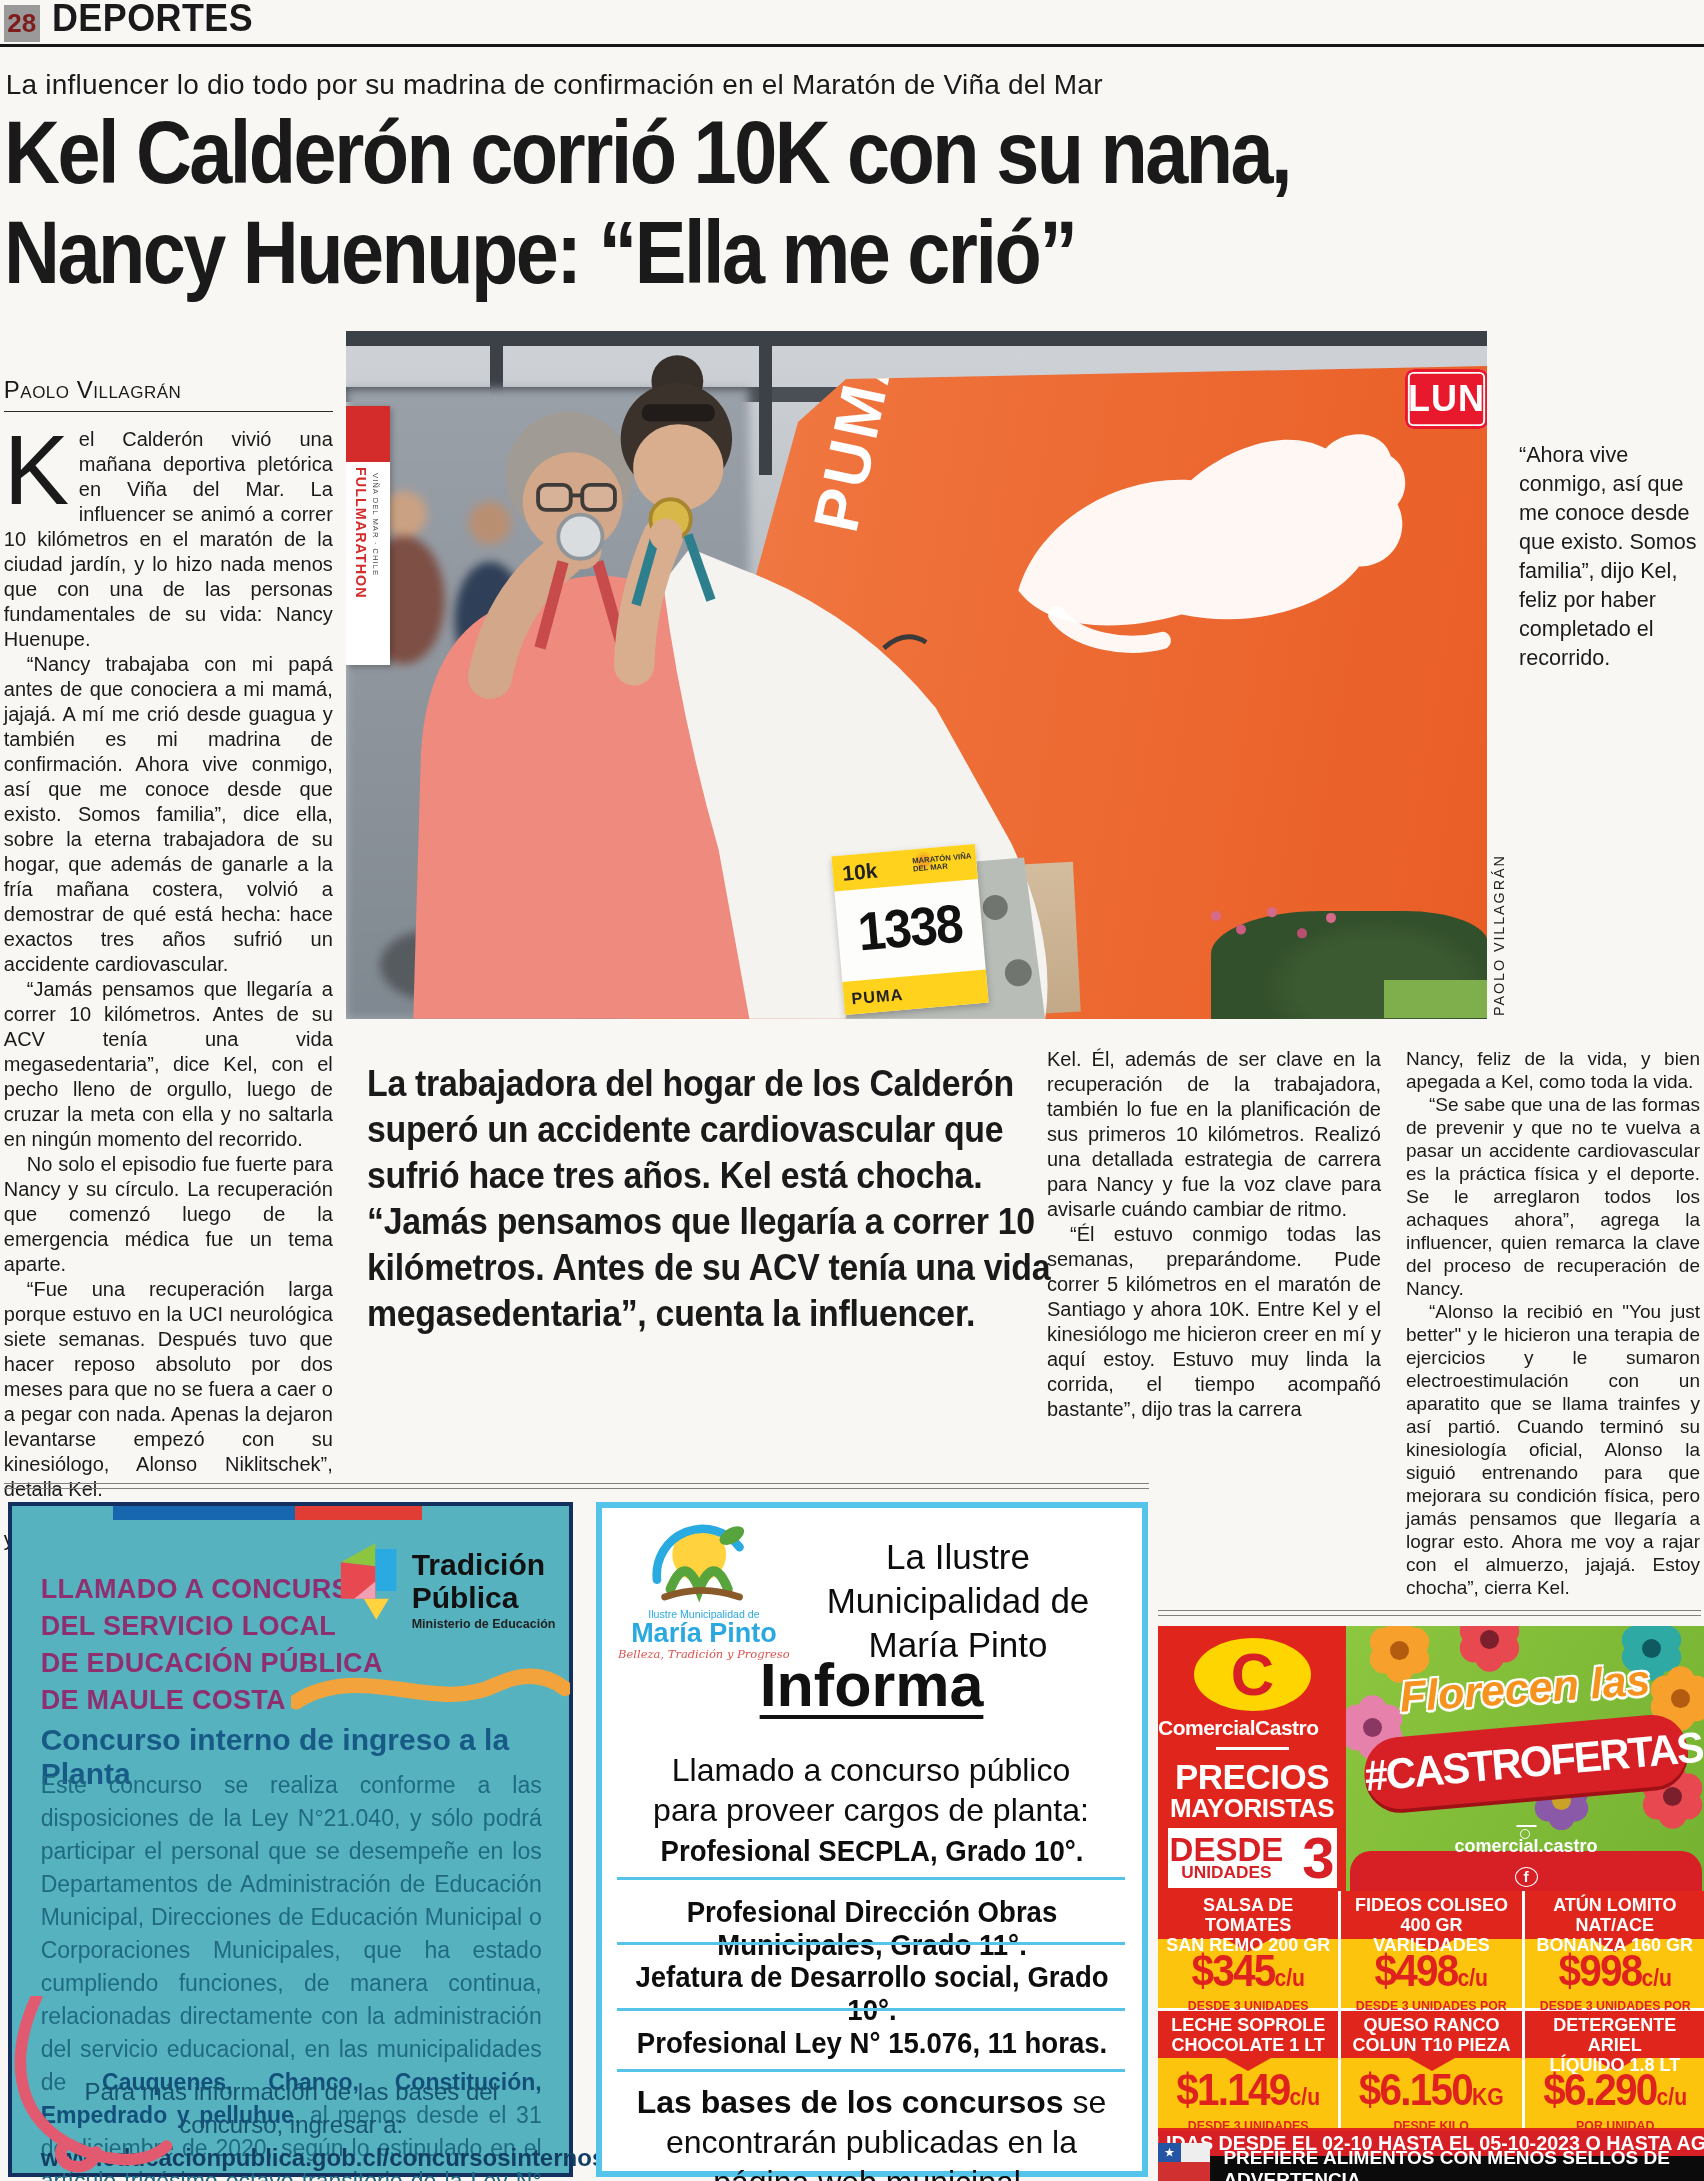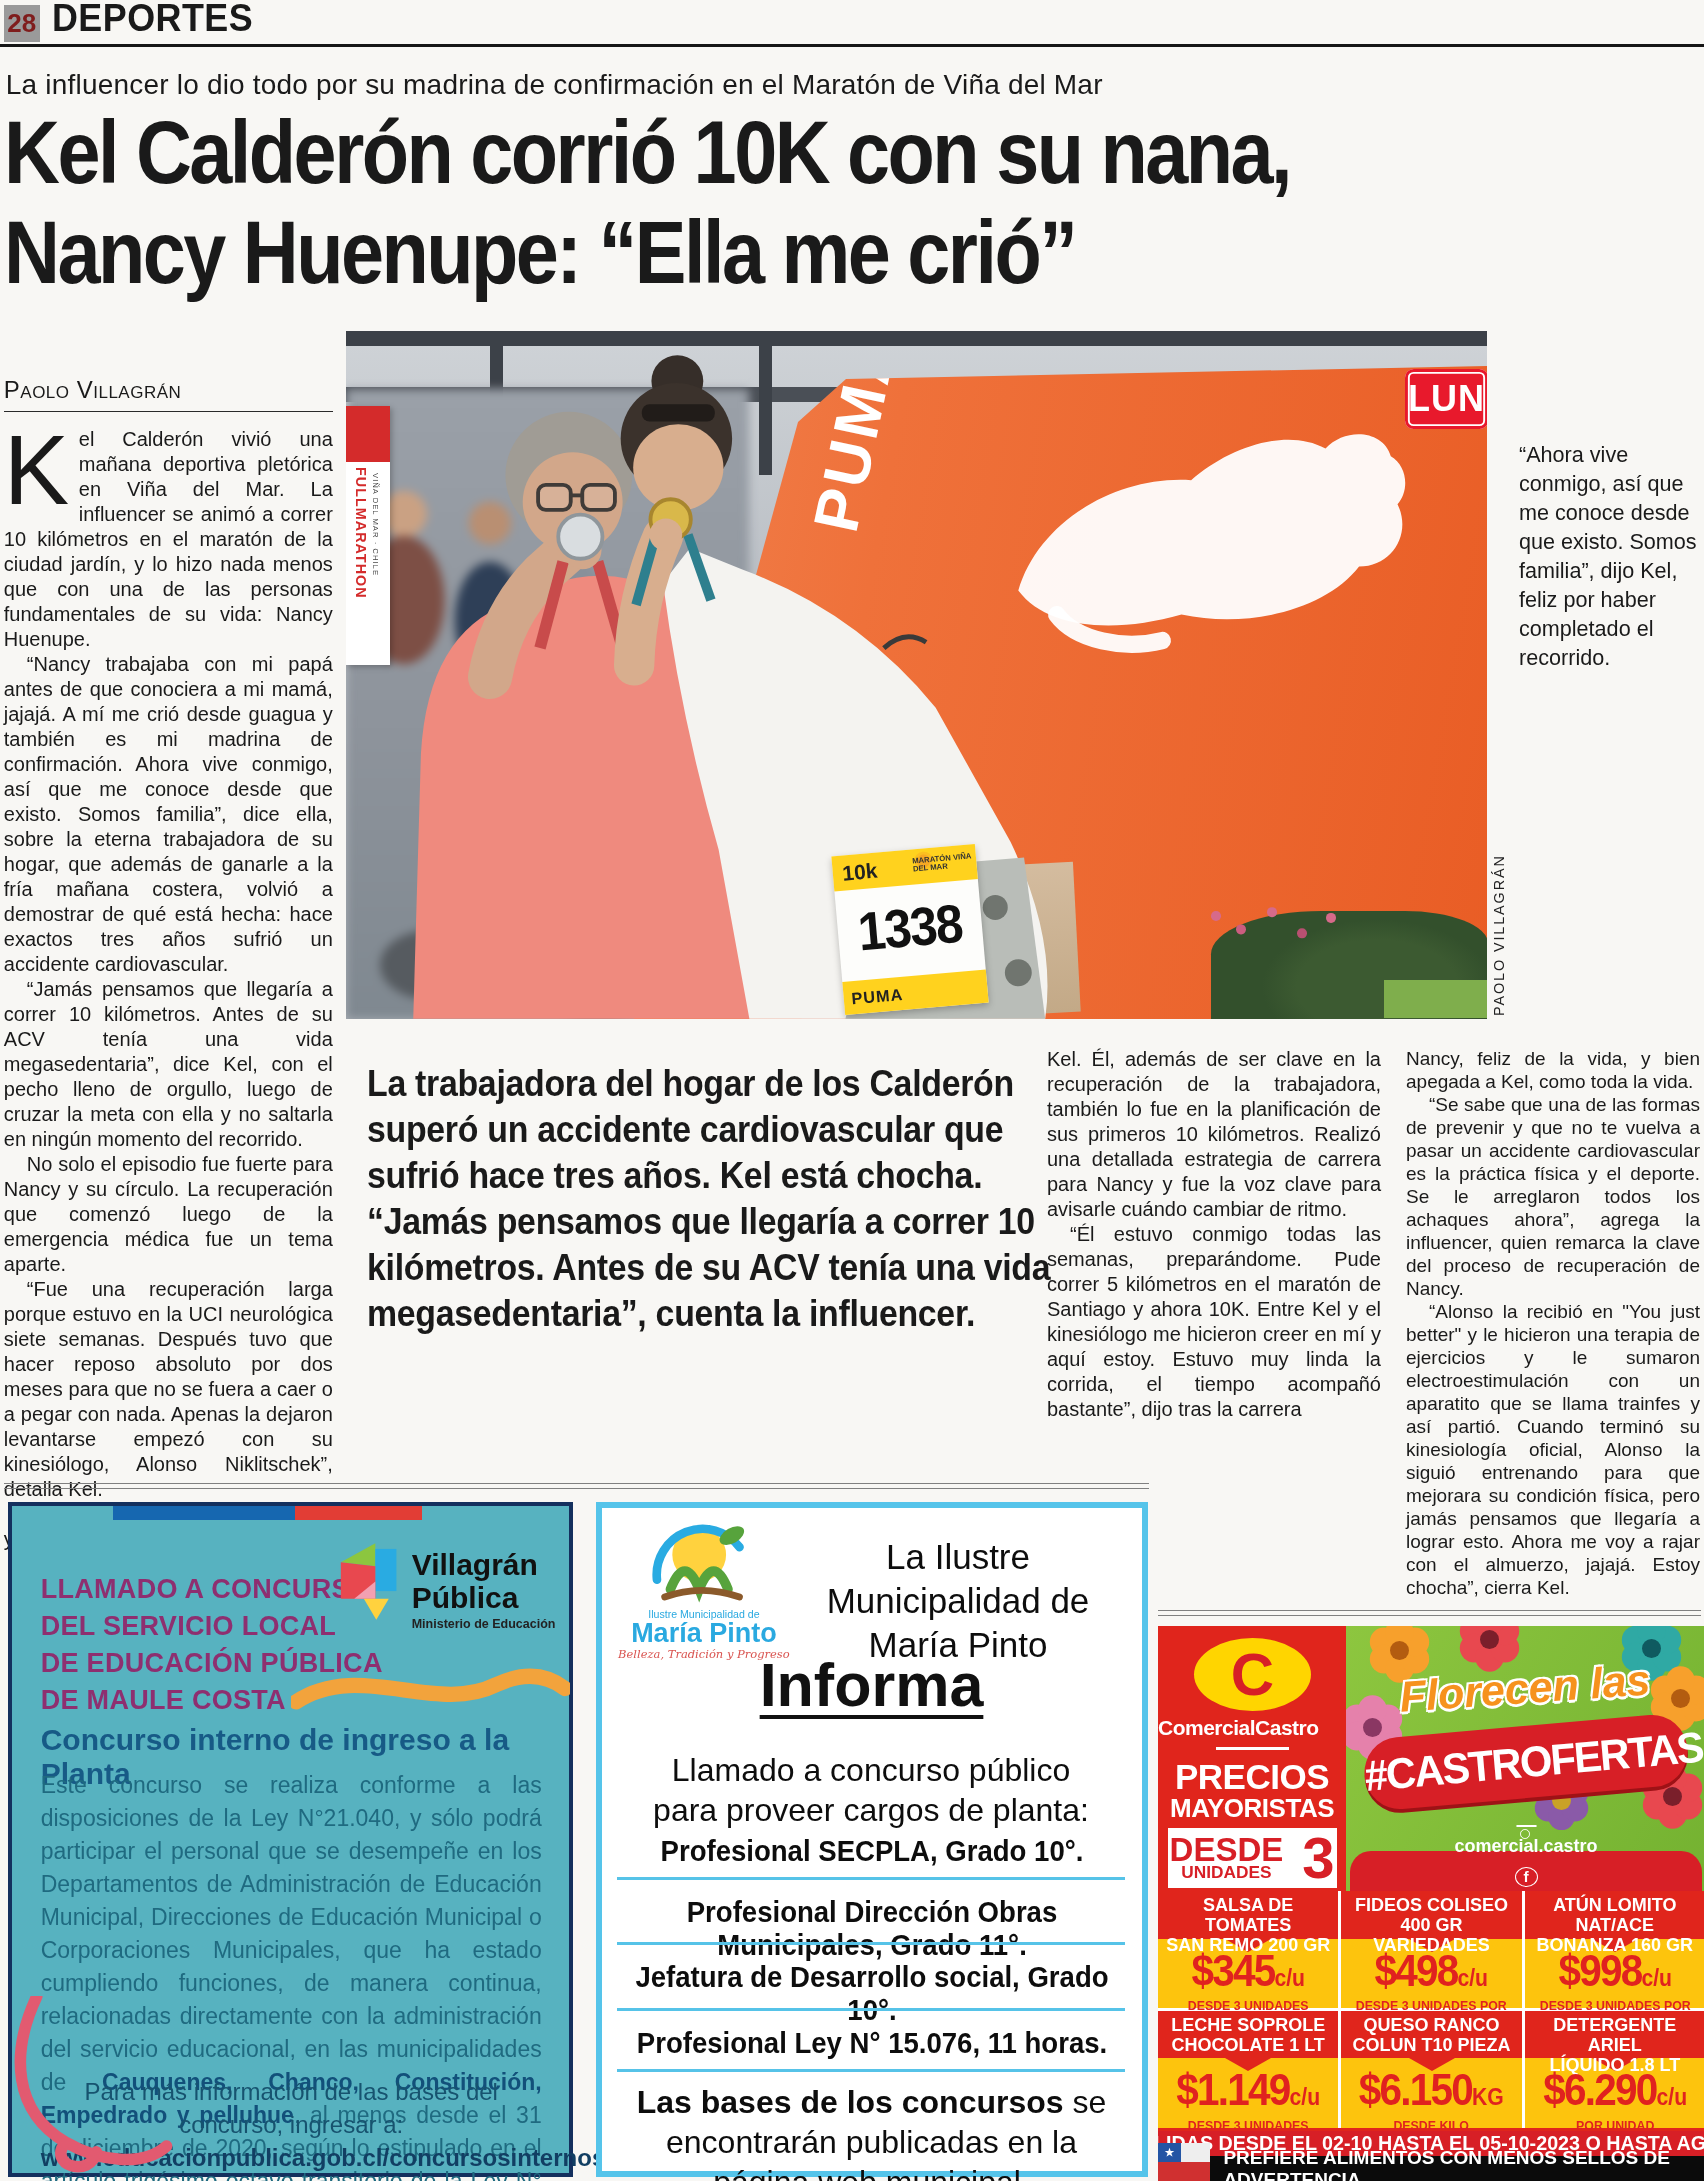--- a/index.html
+++ b/index.html
@@ -268,21 +268,21 @@
 DE EDUCACIÓN PÚBLICA
 DE MAULE COSTA</div>
     <svg class="abs" style="left:325px;top:35px" width="69" height="81" viewBox="0 0 72 84">
       <polygon points="4,22 40,2 40,26" fill="#8cc63f"></polygon>
       <rect x="40" y="8" width="22" height="44" fill="#29abe2"></rect>
       <polygon points="4,22 40,26 40,60 4,60" fill="#e8484f"></polygon>
       <polygon points="18,60 40,42 40,60" fill="#f2a0b1"></polygon>
       <polygon points="28,60 54,60 41,82" fill="#ffd23e"></polygon>
     </svg>
     <div class="abs edu-logo-text">
-      <span class="l1">Villagrán</span>
+      <span class="l1">Tradición</span>
       <span class="l2">Pública</span>
       <span class="l3">Ministerio de Educación</span>
     </div>
     <svg class="abs" style="left:279px;top:152px" width="279" height="61" viewBox="0 0 290 64">
       <path d="M4,46 C70,2 150,60 214,28 C244,14 268,18 286,32" stroke="#f2a33c" stroke-width="16" fill="none" stroke-linecap="round"></path>
     </svg>
     <div class="abs edu-sub">Concurso interno de ingreso a la Planta</div>
     <div class="abs edu-body">
       <span>Este concurso se realiza conforme a las disposiciones de la Ley N°21.040, y sólo podrá participar el personal que se desempeñe en los Departamentos de Administración de Educación Municipal, Direcciones de Educación Municipal o Corporaciones Municipales, que ha estado cumpliendo funciones, de manera continua, relacionadas directamente con la administración del servicio educacional, en las municipalidades de </span><b>Cauquenes, Chanco, Constitución, Empedrado y pelluhue</b><span>, al menos desde el 31 de diciembre de 2020, según lo estipulado en el artículo trigésimo octavo transitorio de la Ley N° 21.040, que crea el Sistema de Educación Pública.</span>
     </div>

